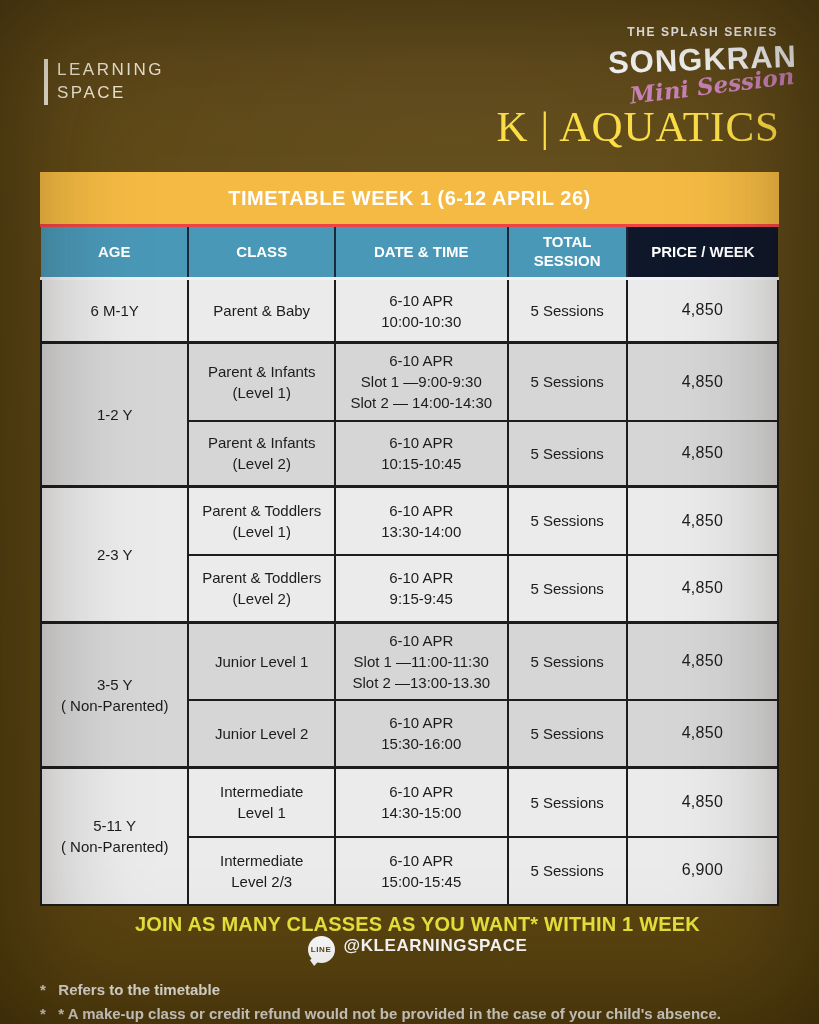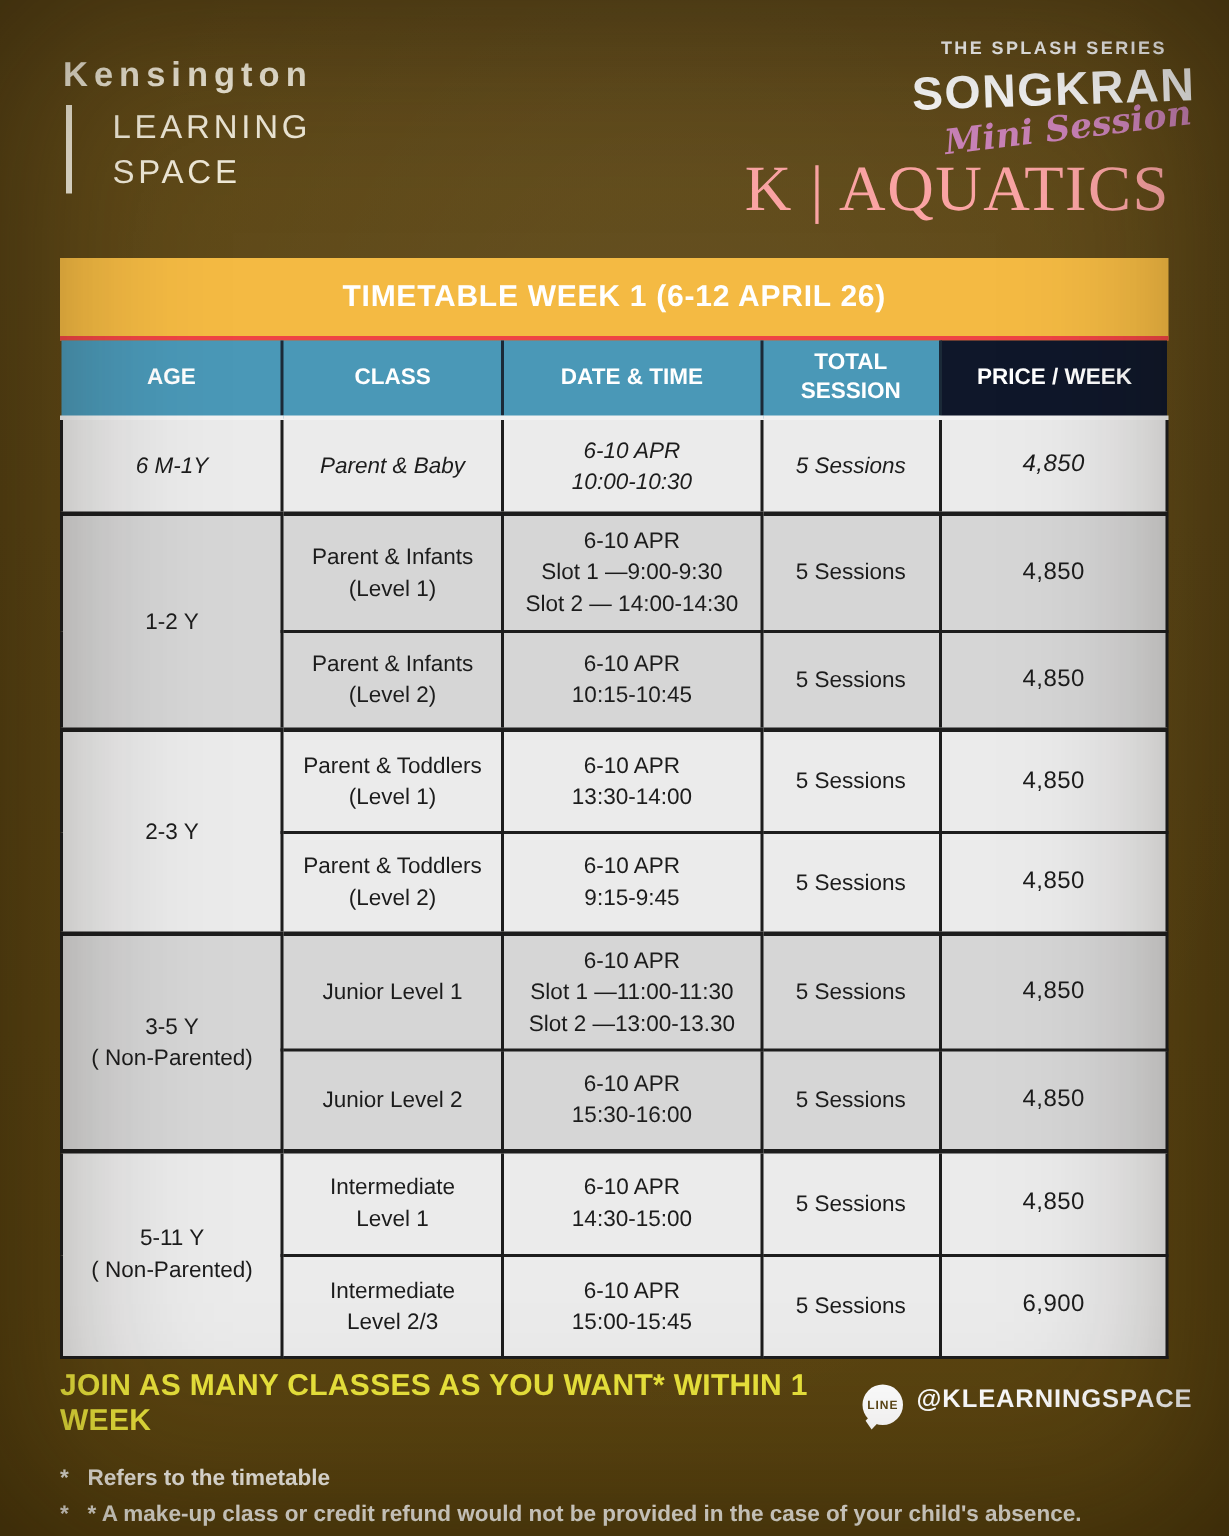--- a/index.html
+++ b/index.html
@@ -10,74 +10,73 @@
       radial-gradient(ellipse at 55% 35%, rgba(255,255,255,0.05), rgba(0,0,0,0) 65%),
       linear-gradient(#5f4918, #59430f);
     background-color:#5d4717;
   }
   .vignette{position:absolute;inset:0;pointer-events:none;
     box-shadow:inset 0 0 130px rgba(20,12,0,0.55);z-index:5;}
 
   
   .logo{position:absolute;left:42px;top:36px;color:#f2ecda;z-index:2;}
   .logo-name{font-size:23px;font-weight:bold;letter-spacing:4px;}
-  .logo-sub{display:flex;flex-direction:column;margin-top:7px;margin-left:2px;
-    border-left:4px solid #f2ecda;padding-left:27px;font-size:22px;
+  .logo-sub{display:flex;flex-direction:column;margin-top:23px;margin-left:2px;
+    border-left:4px solid #f2ecda;padding-left:9px;font-size:17px;
     letter-spacing:2.5px;line-height:1.35;}
 
   .splash{position:absolute;top:25px;right:22px;text-align:center;color:#ffffff;z-index:2;}
   .splash-kicker{font-size:12px;font-weight:bold;letter-spacing:1.6px;}
   .splash-title{font-size:31px;font-weight:800;letter-spacing:1px;margin-top:3px;transform:rotate(-2deg);}
   .splash-sub{font-family:"DejaVu Serif", serif;font-style:italic;font-weight:bold;
     color:#cf86bd;font-size:23px;margin-top:-5px;padding-right:2px;text-align:right;transform:rotate(-7deg);}
 
-  .page-title{position:absolute;top:102px;right:39px;color:#fca5a5;
+  .page-title{position:absolute;top:102px;right:39px;color:#fde047;
     font-family:"Liberation Serif", serif;font-size:43px;letter-spacing:1px;z-index:2;}
 
   
   .sheet{position:absolute;left:40px;top:172px;width:739px;z-index:2;}
   .banner{height:52px;background:#f4ba43;color:#ffffff;display:flex;align-items:center;
     justify-content:center;font-size:20px;font-weight:bold;letter-spacing:0.5px;
     border-bottom:3px solid #ef4444;}
   table{width:100%;border-collapse:collapse;table-layout:fixed;}
   th{height:46px;background:#4a98b7;color:#ffffff;font-size:15px;font-weight:bold;
     border-left:2px solid #1b2a38;border-bottom:3px solid #f2f2f2;
     padding:2px 10px;line-height:1.25;}
   th:first-child{border-left:none;}
   th.price-col{background:#0f172a;}
   td{border:2px solid #1d1d1d;text-align:center;vertical-align:middle;color:#1c1c1c;
     font-size:15px;line-height:1.4;white-space:pre-line;padding:4px 6px;}
   tr.light td{background:#ebebeb;}
   tr.dark td{background:#d6d6d6;}
   tr.group-start td{border-top:3px solid #1d1d1d;}
   td.price-cell{font-size:16px;letter-spacing:0.3px;}
-  tr.h64{height:64px;font-style:italic;} tr.h66{height:66px;} tr.h68{height:68px;}
+  tr.h64{height:64px;} tr.h66{height:66px;} tr.h68{height:68px;}
   tr.h69{height:69px;} tr.h77{height:77px;} tr.h78{height:78px;}
 
   
   .footer{position:absolute;left:40px;width:755px;top:913px;z-index:2;}
-  .promo-row{display:flex;justify-content:space-between;align-items:center;}
+  .promo-row{display:flex;justify-content:space-between;align-items:center;flex-direction:column;}
   .promo{color:#eae43c;font-size:20px;font-weight:bold;letter-spacing:0.2px;}
   .line-chip{display:flex;gap:9px;color:#ffffff;font-weight:bold;
     font-size:17px;letter-spacing:0.6px;}
   .line-icon{width:27px;height:27px;background:#ffffff;border-radius:50%;display:flex;
     align-items:center;justify-content:center;color:#5d4717;font-size:8px;font-weight:bold;
     position:relative;flex:0 0 auto;}
   .line-icon::after{content:"";position:absolute;left:3px;bottom:-1px;width:7px;height:7px;
     background:#ffffff;transform:rotate(55deg) skew(12deg);}
   .notes{margin-top:15px;color:#f5f2ea;font-size:15px;font-weight:bold;line-height:1.6;}
   .note-line{white-space:pre-wrap;}
 </style>
 </head>
 <body>
 
 <div class="vignette"></div>
 
 <div class="logo">
-  <div class="logo-name">Kensington</div>
   <div class="logo-sub">
     <span>LEARNING</span>
     <span>SPACE</span>
   </div>
 </div>
 
 <div class="splash">
   <div class="splash-kicker">THE SPLASH SERIES</div>
   <div class="splash-title">SONGKRAN</div>
   <div class="splash-sub">Mini Session</div>

